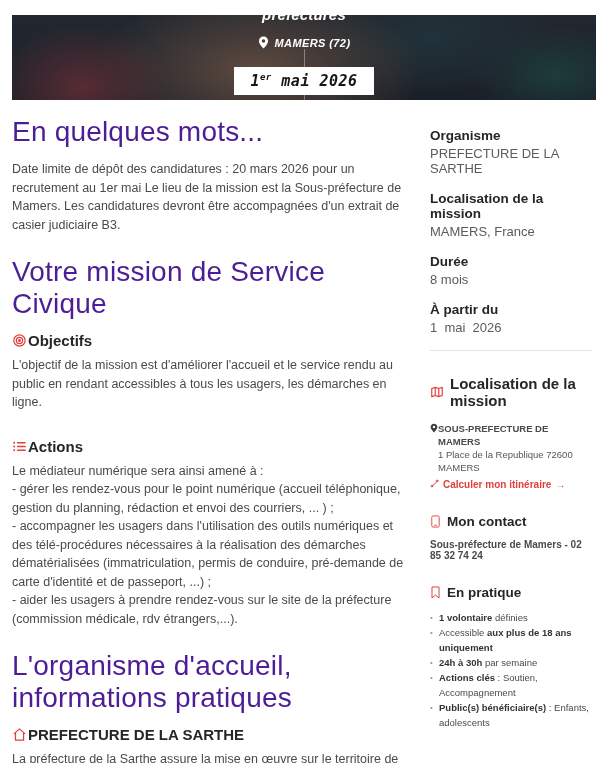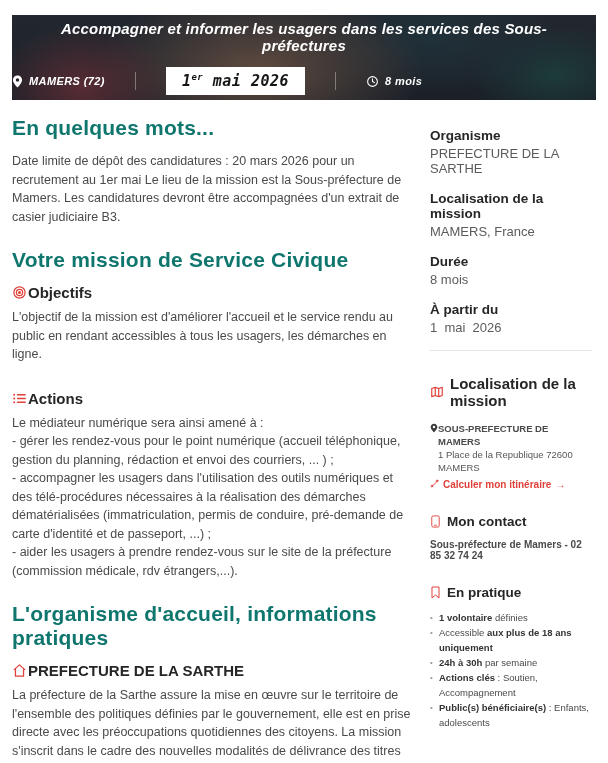--- a/index.html
+++ b/index.html
@@ -15,34 +15,34 @@
     background:
       linear-gradient(rgba(24,28,36,.42), rgba(24,28,36,.42)),
       radial-gradient(130px 90px at 12% 85%, rgba(152,58,66,.85), transparent 70%),
       radial-gradient(230px 110px at 42% 65%, rgba(158,116,88,.9), transparent 72%),
       radial-gradient(170px 80px at 72% 25%, rgba(38,66,74,.95), transparent 72%),
       radial-gradient(120px 70px at 93% 70%, rgba(32,92,82,.8), transparent 70%),
       linear-gradient(180deg,#2a3038,#1d232b);
     font-style: italic;
   }
   .banner-title{ font-size:15px; font-weight:700; letter-spacing:.2px; text-align:center; padding:0 30px; }
-  .banner-meta{ display:flex; align-items:center; }
+  .banner-meta{ display:flex; align-items:center;flex-direction:column; }
   .meta-item{ display:flex; align-items:center; gap:6px; font-size:11px; font-weight:700; letter-spacing:.4px; }
   .meta-sep{ width:1px; height:18px; background:rgba(255,255,255,.35); margin:0 30px; }
   .date-chip{ background:#fff; color:#161616; padding:5px 16px; font-size:15px; font-weight:700;
     font-family:"DejaVu Sans Mono", monospace; letter-spacing:.5px; }
   .date-chip sup{ font-size:9px; }
   .icon{ display:inline-flex; flex:none; }
 
   
   .main{ display:flex; gap:16px; padding-top:16px; }
   .col-left{ width:402px; flex:none; }
   .col-right{ width:162px; flex:none; padding-top:12px; }
 
-  h2.red{ color:#0f766e; font-size:21px; font-weight:700; letter-spacing:.2px; margin-bottom:12px; }
+  h2.red{ color:#4c1d95; font-size:28px; font-weight:400; letter-spacing:.2px; margin-bottom:12px; }
   .sec{ margin-bottom:22px; }
   .sub-head{ display:flex; align-items:center; gap:1px; font-size:15px; font-weight:700;
     color:#262626; margin-bottom:7px; }
   p.body{ font-size:12.5px; line-height:18.5px; color:#4a4a49; white-space:pre-line; }
 
   
   .meta-block{ margin-bottom:15px; }
   .meta-label{ font-size:13.5px; font-weight:700; color:#262626; margin-bottom:3px; }
   .meta-value{ font-size:13px; color:#5b5b5b; }
   .pre-space{ white-space:pre; }

